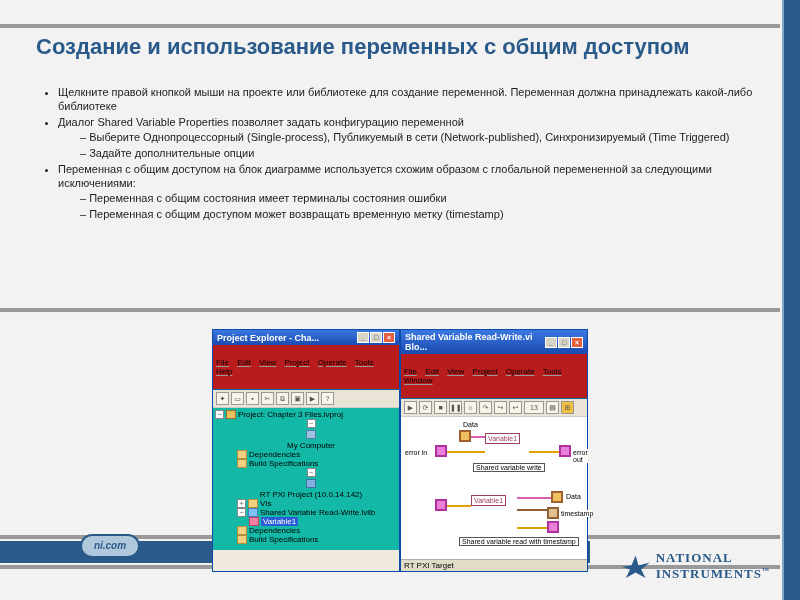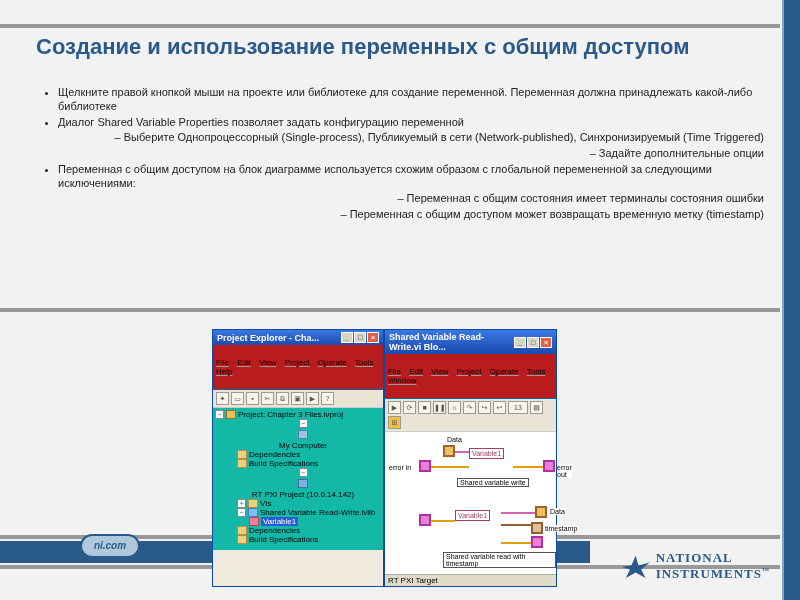--- a/index.html
+++ b/index.html
@@ -41,21 +41,21 @@
   .title {
     position: absolute; left: 36px; top: 34px; width: 720px;
     font-size: 22px; font-weight: bold; color: #2a5a8a;
     line-height: 1.15;
   }
   .content {
     position: absolute; left: 44px; top: 84px; width: 720px;
     font-size: 11px; color: #222;
   }
   .content ul { list-style: disc; padding-left: 14px; margin: 0; }
-  .content ul ul { list-style: none; padding-left: 22px; text-align: right; }
+  .content ul ul { list-style: none; padding-left: 22px; }
   .content ul ul li::before { content: "– "; }
   .content li { margin: 2px 0; line-height: 1.25; }
   .ni-badge {
     position: absolute; left: 80px; top: 534px;
     width: 60px; height: 24px;
     border: 2px solid #2a5a8a; border-radius: 12px;
     background: #b0c8db;
     text-align: center; line-height: 20px;
     font-size: 10px; font-style: italic; font-weight: bold; color: #2a5a8a;
   }
@@ -83,34 +83,34 @@
     color: #fff; padding: 2px 4px; display: flex; justify-content: space-between; align-items: center;
     font-size: 9px; font-weight: bold;
   }
   .win-btns { display: flex; gap: 1px; }
   .wbtn { width: 12px; height: 11px; background:#d8d4c8; border:1px solid #fff; font-size:7px; text-align:center; line-height:9px; color:#333;}
   .wbtn.close { background:#e06040; color:#fff; }
   .menu { background:#b91c1c; padding: 13px 3px; font-size:8px; border-bottom:1px solid #0369a1;}
   .menu span { margin-right: 6px; text-decoration: underline; text-decoration-color:#999;}
   .toolbar { background:#eae4d6; padding:2px 3px; border-bottom:1px solid #ccc; display:flex; gap:2px; flex-wrap:wrap;}
   .tbtn { width:13px; height:13px; background:#f8f4e8; border:1px solid #999; font-size:7px; text-align:center; line-height:11px; color:#555;}
-  .win-pe { width: 172px; }
+  .win-pe { width: 188px; }
   .tree { background:#14b8a6; height: 142px; padding: 2px; overflow:hidden;}
   .tree-item { padding: 0 0 0 0; white-space:nowrap; display:flex; align-items:center; gap:2px;}
   .ticon { width:10px; height:9px; display:inline-block; }
   .ti-proj { background:#e8c060; border:1px solid #a07020;}
   .ti-comp { background:#a0c0e0; border:1px solid #5080b0;}
   .ti-folder { background:#f0d080; border:1px solid #b09040;}
   .ti-lib { background:#80c0f0; border:1px solid #4080c0;}
   .ti-var { background:#f080a0; border:1px solid #c04060;}
   .ti-target { background:#80b0e0; border:1px solid #4070a0;}
   .exp { width:9px; height:9px; border:1px solid #888; background:#fff; text-align:center; line-height:7px; font-size:7px; color:#555; display:inline-block;}
   .ind1 { padding-left: 10px; flex-direction: column;} .ind2 { padding-left:22px;} .ind3 { padding-left:34px;}
   .selected { background:#2a5cd8; color:#fff; padding:0 2px;}
-  .win-bd { width: 173px; }
+  .win-bd { width: 188px; }
   .bd-canvas { background:#fff; height: 142px; position:relative; }
   .status { background:#e0dcc8; border-top:1px solid #aaa; font-size:8px; padding:1px 3px;}
   
   .node { position:absolute; border:1px solid #000; font-size:7px; text-align:center; }
   .wire { position:absolute; background:#d860b0; height:2px;}
   .varnode { background:#fff; border:1px solid #a04060; padding:1px 2px; font-size:7px; color:#a04060;}
   .lbl { position:absolute; font-size:7px; background:#fff;}
   .term { position:absolute; width:12px; height:12px; border:2px solid #a06030; background:#f0c060;}
   .term.magenta { border-color:#b030a0; background:#e880d8;}
 </style>

